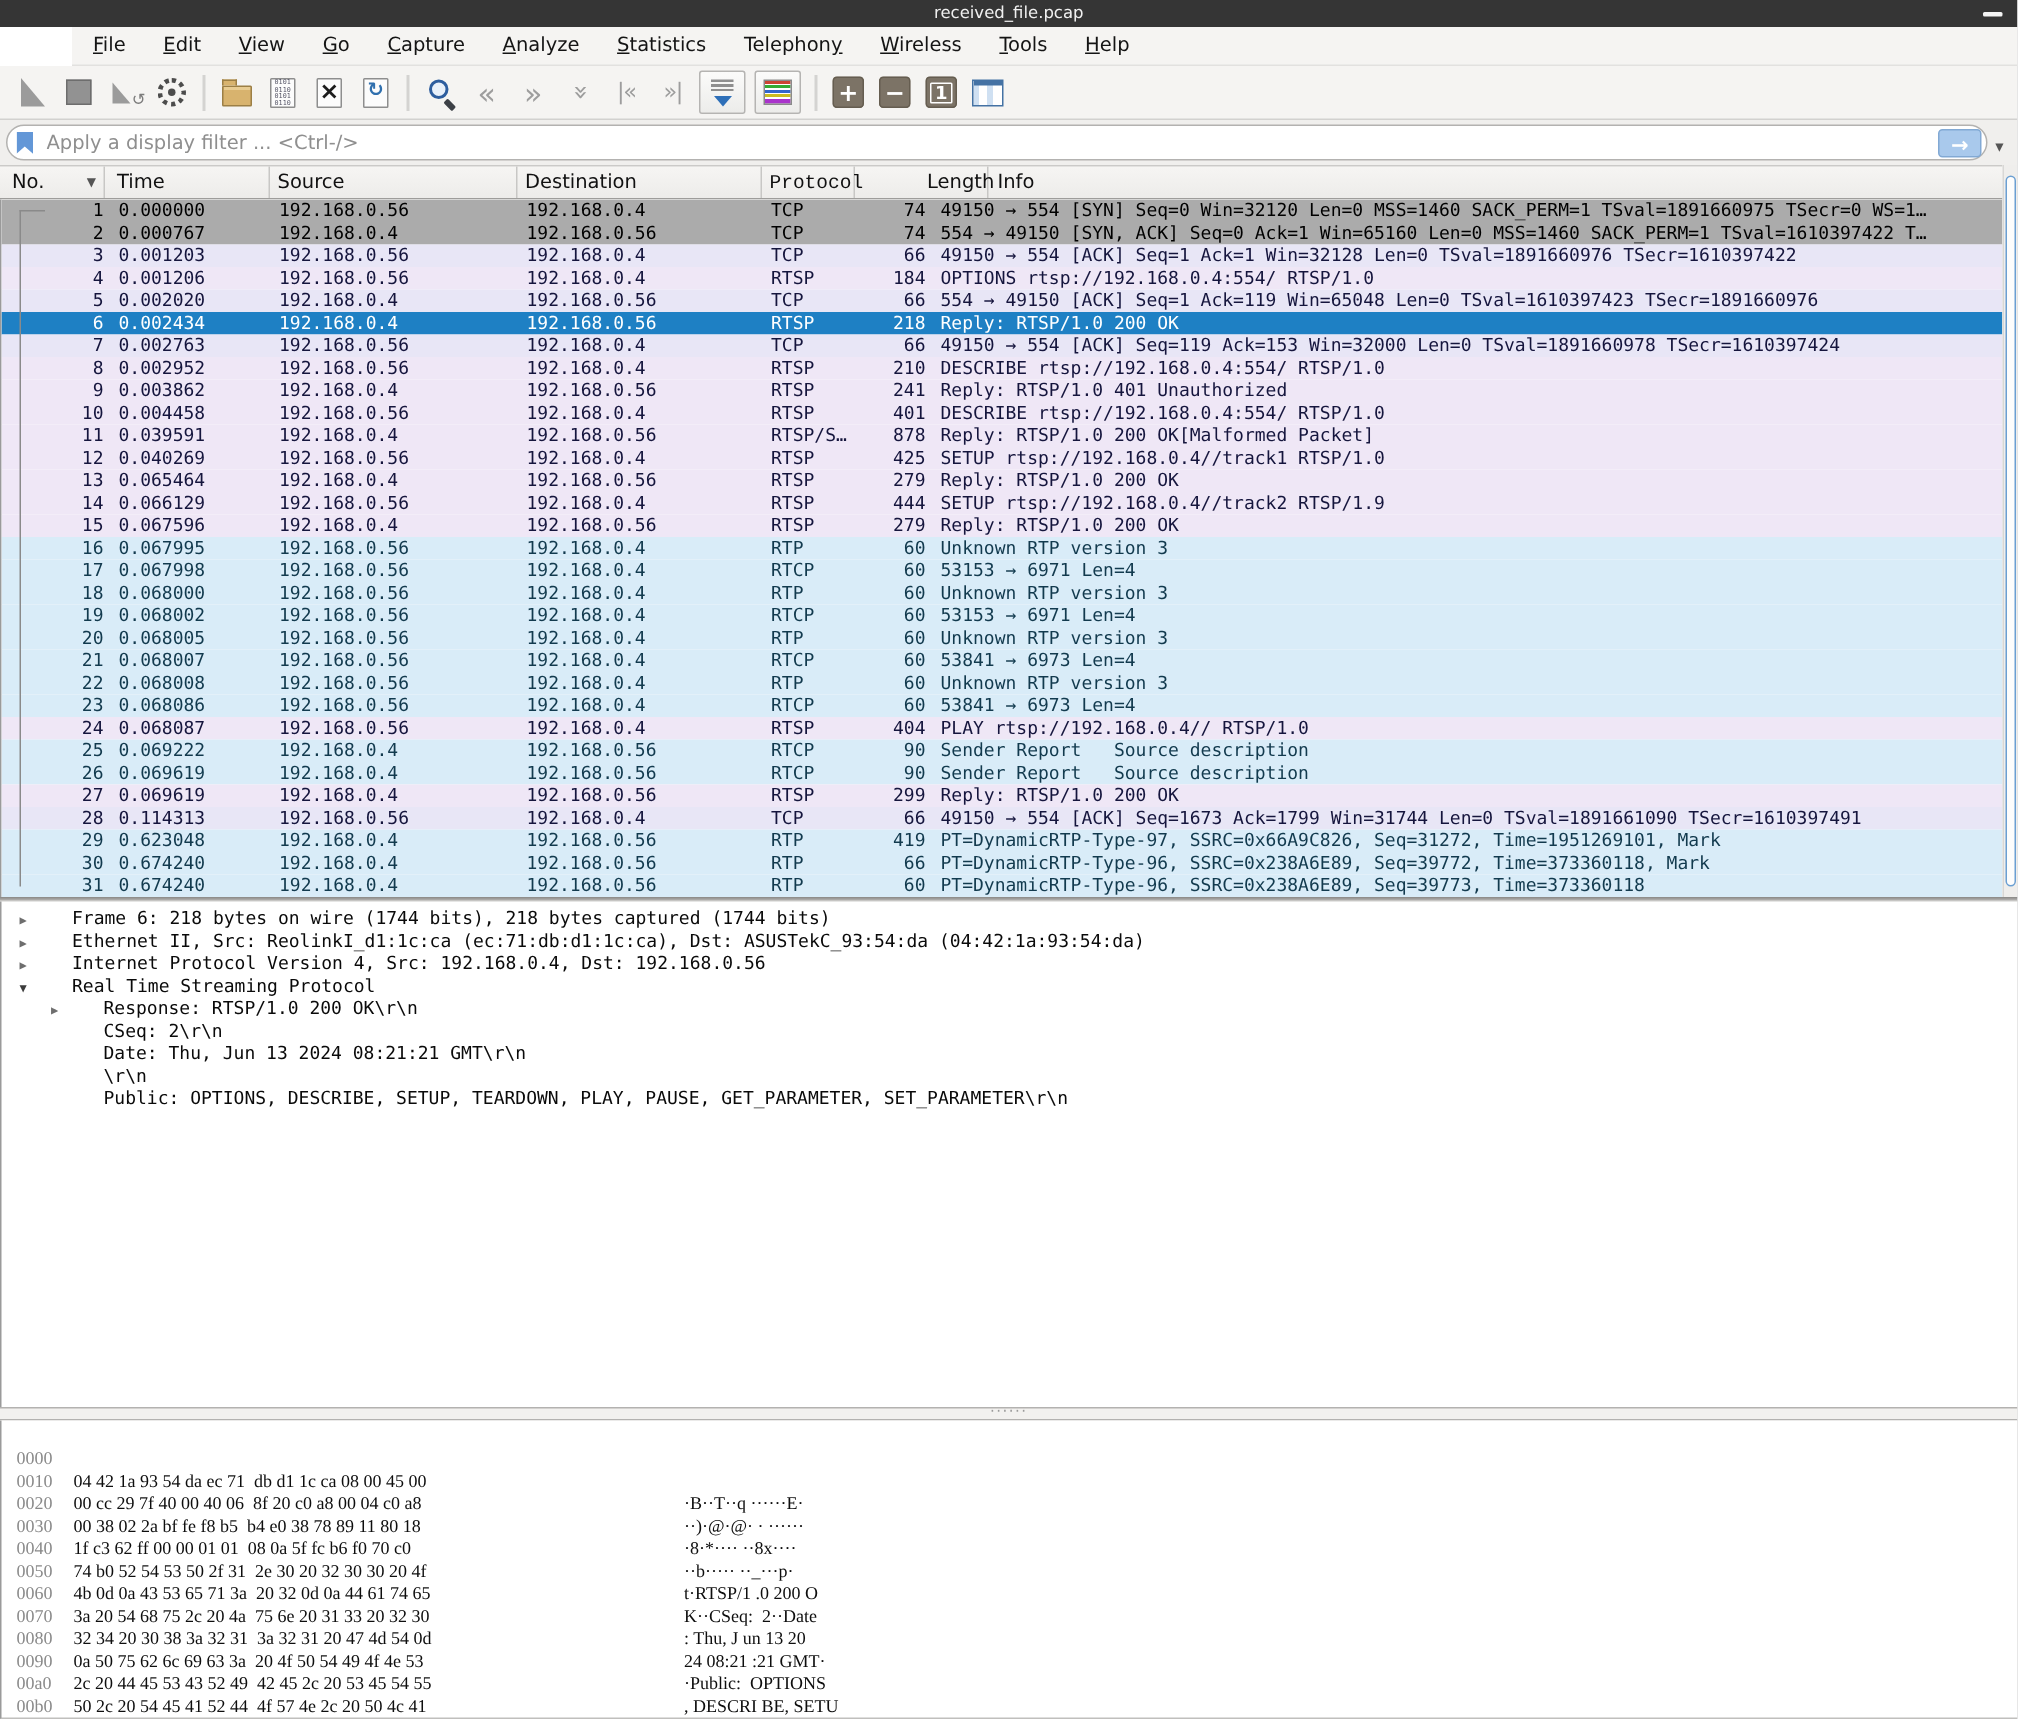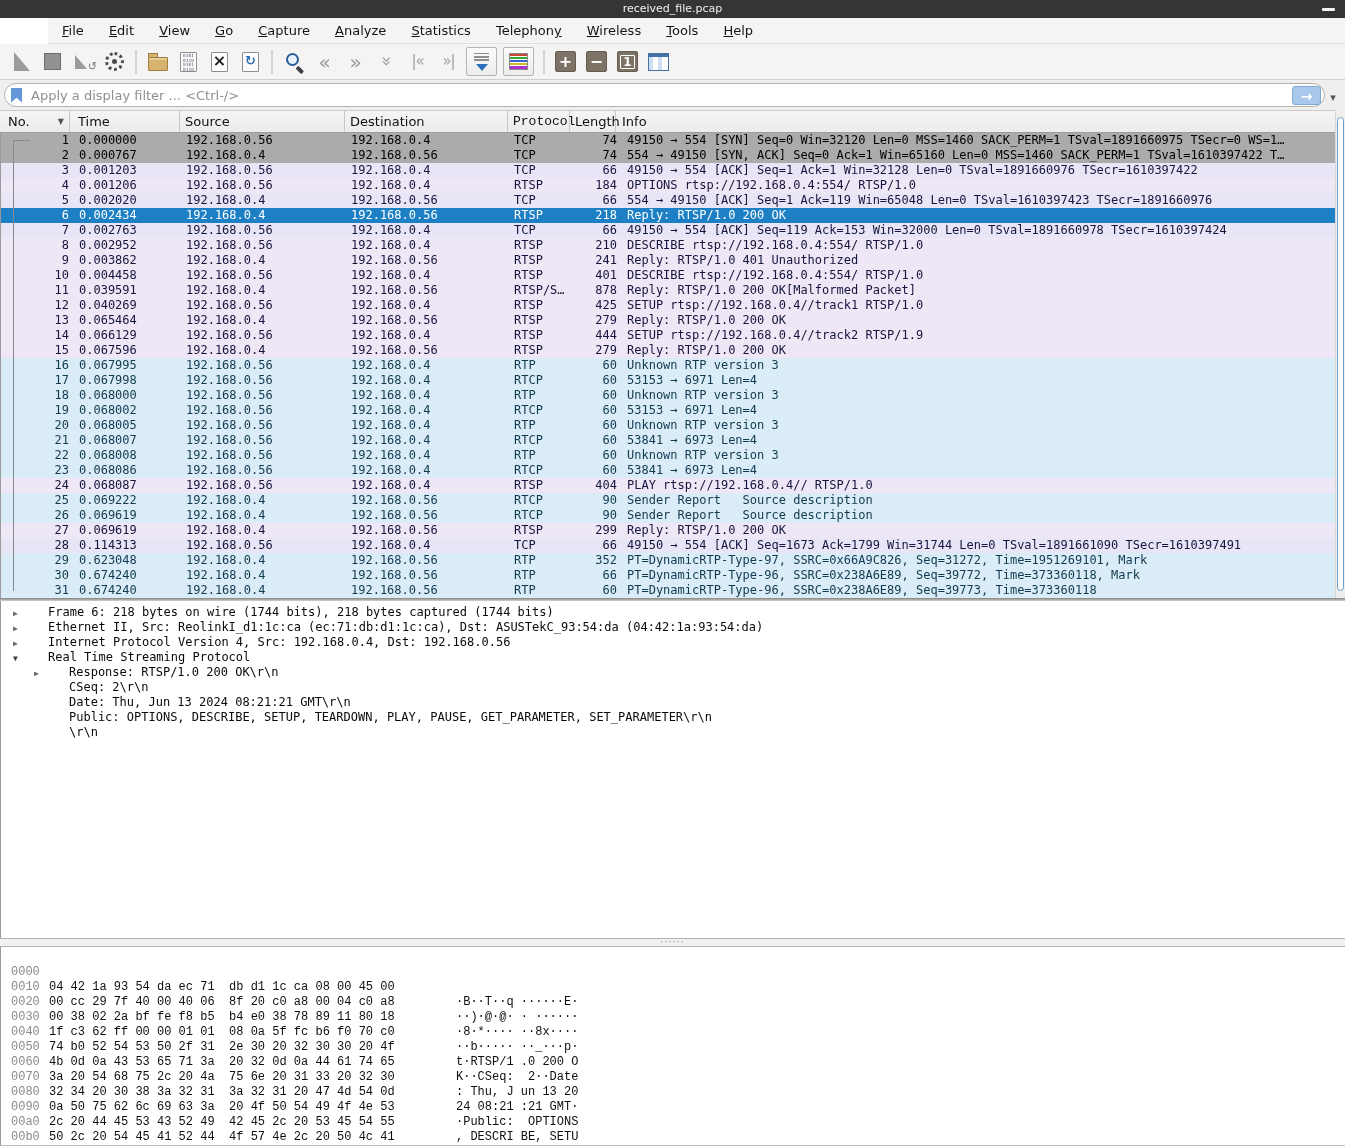--- a/index.html
+++ b/index.html
@@ -80,21 +80,21 @@
   
   .colheader{position:absolute;left:0;top:110px;right:10px;height:23px;display:flex;
        background:linear-gradient(#f6f5f3,#edecea);border-top:1px solid #cbcac8;border-bottom:1px solid #9e9d9b;
        box-sizing:border-box;font-size:13px;line-height:21px;color:#111;}
   .hcell{box-sizing:border-box;border-right:1px solid #c8c7c5;white-space:nowrap;position:relative;}
   .h-no{width:70px;padding-left:8px;}
   .h-time{width:110px;padding-left:8px;}
   .h-source{width:165px;padding-left:5px;}
   .h-destination{width:163px;padding-left:5px;}
   .h-protocol{width:62px;padding-left:5px;font-family:Liberation Mono, monospace;}
-  .h-length{width:46px;padding-left:5px;}
+  .h-length{width:46px;padding-left:5px;margin-left:43px;}
   .h-info{flex:1;padding-left:6px;border-right:none;}
   .sort{display:none;}
   .h-no .sort{display:block;position:absolute;right:5px;top:0;font-size:8px;color:#555;}
   .rows{position:absolute;left:0;top:133px;right:10px;height:465px;overflow:hidden;background:#fff;
        border-left:1px solid #9a9a9a;box-sizing:border-box;}
   .prow{display:flex;height:15px;line-height:15px;white-space:pre;
        font-family:"DejaVu Sans Mono","Liberation Mono",monospace;font-size:12px;color:#15153d;}
   .c-gray{background:var(--row-gray);color:#000;}
   .c-tcp{background:var(--row-tcp-lavender);}
   .c-rtsp{background:var(--row-rtsp-lavender);}
@@ -126,21 +126,21 @@
   .dline .tri{width:17px;text-align:center;flex:none;}
   .i-0{padding-left:6px;}
   .i-1{padding-left:27px;}
   .a-collapsed .tri::before{content:"▶";font-size:8px;color:#6e6e6e;}
   .a-expanded .tri::before{content:"▼";font-size:8px;color:#3c3c3c;}
   .a-none .tri::before{content:"";}
   
   .hexpane{position:absolute;left:0;top:947px;width:100%;height:199px;background:#fff;padding-top:3px;
        box-sizing:border-box;border-left:1px solid #9a9a9a;border-bottom:1px solid #c0bfbd;}
   .hxrow{position:relative;height:15px;line-height:15px;white-space:pre;
-       font-family:Liberation Mono, monospace;font-size:12px;}
+       font-family:Liberation Serif, serif;font-size:12px;}
   .hx-off{position:absolute;left:10px;color:#8a8a8a;}
   .hx-b{position:absolute;left:48px;color:#0e0e0e;}
   .hx-a{position:absolute;left:455px;color:#0e0e0e;}
 </style>
 </head>
 <body>
 
 <div class="window">
 
   <div class="titlebar">
@@ -534,21 +534,21 @@
         <span class="pcell cell-len">66</span>
         <span class="pcell cell-info">49150 → 554 [ACK] Seq=1673 Ack=1799 Win=31744 Len=0 TSval=1891661090 TSecr=1610397491</span>
       </div>
 
       <div class="prow c-rtp">
         <span class="pcell cell-no">29</span>
         <span class="pcell cell-time">0.623048</span>
         <span class="pcell cell-src">192.168.0.4</span>
         <span class="pcell cell-dst">192.168.0.56</span>
         <span class="pcell cell-proto">RTP</span>
-        <span class="pcell cell-len">352</span>
+        <span class="pcell cell-len">419</span>
         <span class="pcell cell-info">PT=DynamicRTP-Type-97, SSRC=0x66A9C826, Seq=31272, Time=1951269101, Mark</span>
       </div>
 
       <div class="prow c-rtp">
         <span class="pcell cell-no">30</span>
         <span class="pcell cell-time">0.674240</span>
         <span class="pcell cell-src">192.168.0.4</span>
         <span class="pcell cell-dst">192.168.0.56</span>
         <span class="pcell cell-proto">RTP</span>
         <span class="pcell cell-len">66</span>
@@ -607,26 +607,26 @@
         <span class="dtext">CSeq: 2\r\n</span>
       </div>
 
       <div class="dline a-none i-1">
         <span class="tri"></span>
         <span class="dtext">Date: Thu, Jun 13 2024 08:21:21 GMT\r\n</span>
       </div>
 
       <div class="dline a-none i-1">
         <span class="tri"></span>
+        <span class="dtext">\r\n</span>
+      </div>
+
+      <div class="dline a-none i-1">
+        <span class="tri"></span>
         <span class="dtext">Public: OPTIONS, DESCRIBE, SETUP, TEARDOWN, PLAY, PAUSE, GET_PARAMETER, SET_PARAMETER\r\n</span>
-      </div>
-
-      <div class="dline a-none i-1">
-        <span class="tri"></span>
-        <span class="dtext">\r\n</span>
       </div>
 
   </div>
 
   <div class="split2"></div>
 
   <div class="hexpane">
 
       <div class="hxrow">
         <span class="hx-off">0000</span>

